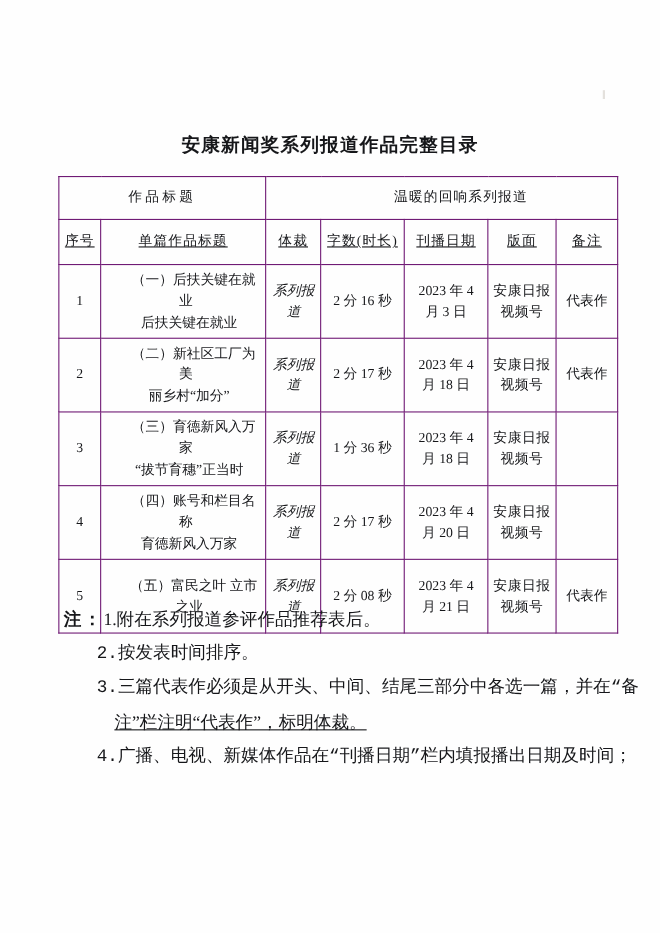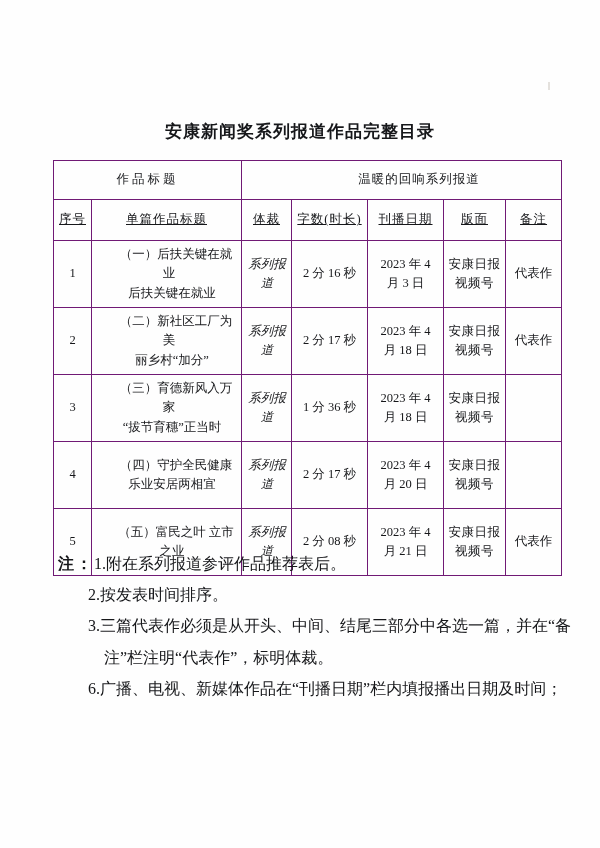--- a/index.html
+++ b/index.html
@@ -107,22 +107,22 @@
     color: #16171a;
   }
   .notes .note-head {
     font-weight: bold;
     letter-spacing: 2px;
   }
   .notes .note-line {
     display: block;
     white-space: pre;
   }
-  .notes .indent1 { padding-left: 30px; }
-  .notes .indent2 { padding-left: 46px; }
+  .notes .indent1 { padding-left: 30px; font-family: Liberation Mono, monospace; }
+  .notes .indent2 { padding-left: 46px; text-decoration: underline; }
   .speck {
     position: absolute;
     left: 548px;
     top: 82px;
     width: 2px;
     height: 8px;
     background: #d8d4cf;
     opacity: .7;
   }
 </style>
@@ -213,22 +213,22 @@
         <td class="layout-cell">
           <span>安康日报</span><br>
           <span>视频号</span>
         </td>
         <td></td>
       </tr>
 
       <tr class="row-data">
         <td>4</td>
         <td class="piece-title">
-          <span class="l1">（四）守护全民健康</span>
-          <span class="l2">乐业安居两相宜</span>
+          <span class="l1">（四）账号和栏目名称</span>
+          <span class="l2">育德新风入万家</span>
         </td>
         <td class="genre-cell">系列报道</td>
         <td>2 分 17 秒</td>
         <td class="date-cell">
           <span>2023 年 4</span><br>
           <span>月 20 日</span>
         </td>
         <td class="layout-cell">
           <span>安康日报</span><br>
           <span>视频号</span>
@@ -255,16 +255,16 @@
         <td>代表作</td>
       </tr>
     </tbody>
   </table>
 
   <div class="notes">
     <span class="note-line"><span class="note-head">注：</span><span>1.附在系列报道参评作品推荐表后。</span></span>
     <span class="note-line indent1">2.按发表时间排序。</span>
     <span class="note-line indent1">3.三篇代表作必须是从开头、中间、结尾三部分中各选一篇，并在“备</span>
     <span class="note-line indent2">注”栏注明“代表作”，标明体裁。</span>
-    <span class="note-line indent1">6.广播、电视、新媒体作品在“刊播日期”栏内填报播出日期及时间；</span>
+    <span class="note-line indent1">4.广播、电视、新媒体作品在“刊播日期”栏内填报播出日期及时间；</span>
   </div>
 
 </div>
 
 </body></html>

